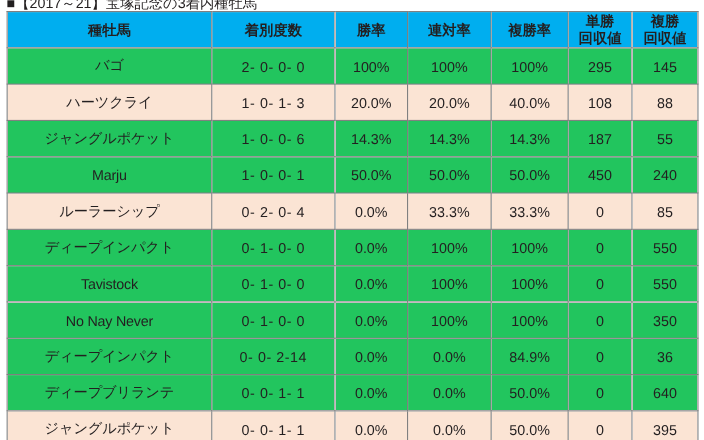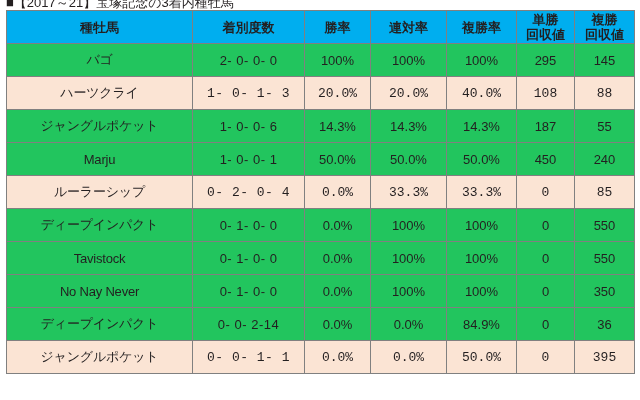--- a/index.html
+++ b/index.html
@@ -64,21 +64,20 @@
   thead th .two-line {
     display: block;
     line-height: 15px;
     text-align: center;
   }
   tbody tr.odd td {
     background: #22c55e;
   }
   tbody tr.even td {
     background: #fbe4d4;
-    font-family: Liberation Mono, monospace;
   }
   td.name {
     font-size: 14px;
     letter-spacing: -0.2px;
   }
   td.record {
     font-family: "Liberation Sans", sans-serif;
     font-size: 14px;
     letter-spacing: 0.5px;
   }
@@ -214,20 +213,29 @@
         </tr>
         <tr class="odd">
           <td class="name">ディープインパクト</td>
           <td class="record">0- 0- 2-14</td>
           <td class="num">0.0%</td>
           <td class="num">0.0%</td>
           <td class="num">84.9%</td>
           <td class="num">0</td>
           <td class="num">36</td>
         </tr>
+        <tr class="odd">
+          <td class="name">ディープブリランテ</td>
+          <td class="record">0- 0- 1- 1</td>
+          <td class="num">0.0%</td>
+          <td class="num">0.0%</td>
+          <td class="num">50.0%</td>
+          <td class="num">0</td>
+          <td class="num">640</td>
+        </tr>
         <tr class="even">
           <td class="name">ジャングルポケット</td>
           <td class="record">0- 0- 1- 1</td>
           <td class="num">0.0%</td>
           <td class="num">0.0%</td>
           <td class="num">50.0%</td>
           <td class="num">0</td>
           <td class="num">395</td>
         </tr>
       </tbody>

